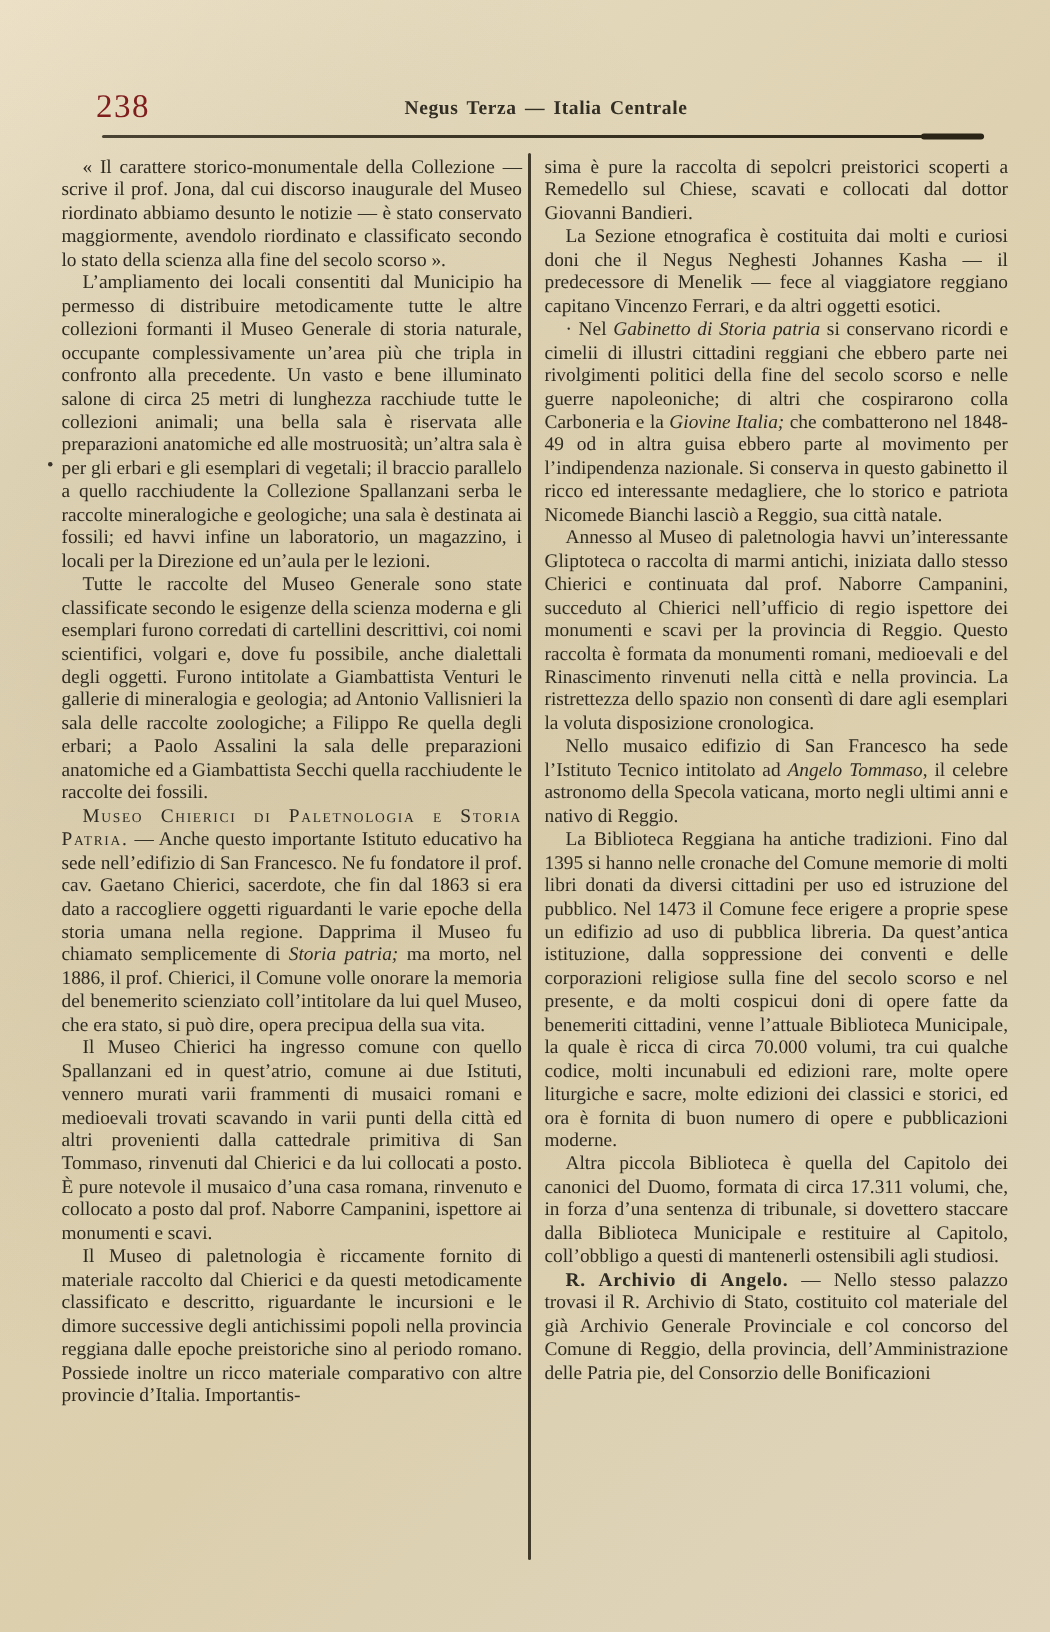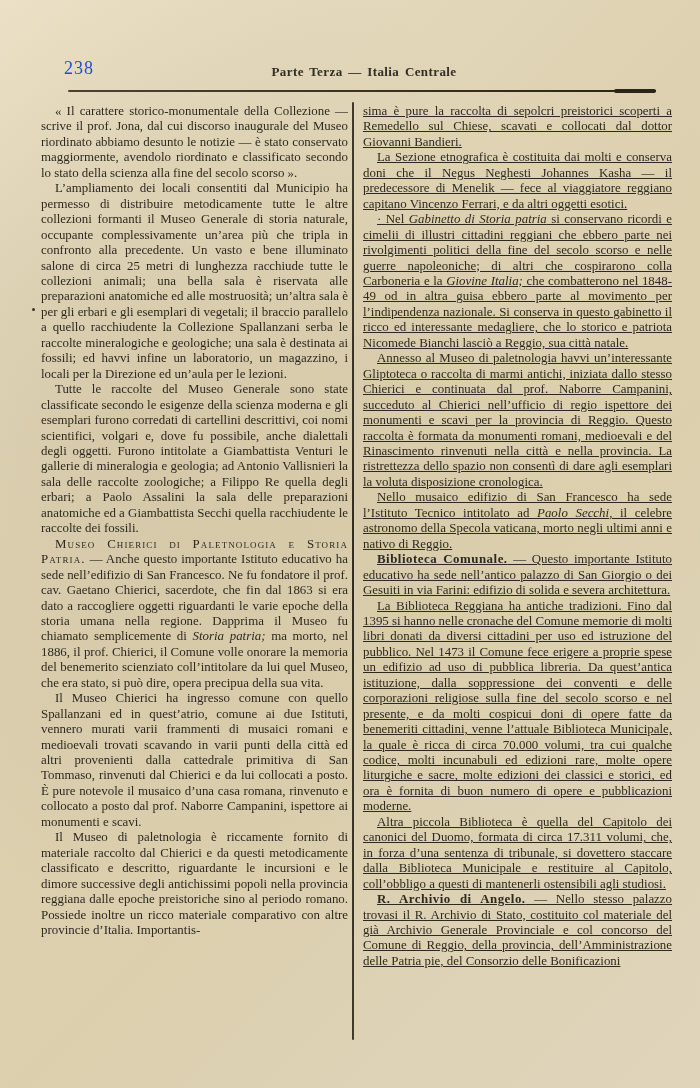--- a/index.html
+++ b/index.html
@@ -8,42 +8,42 @@
     background:
       radial-gradient(ellipse at 18% 38%, rgba(120,100,60,0.10), rgba(0,0,0,0) 55%),
       linear-gradient(135deg, #eee3c9 0%, #e4d9bc 18%, #ddd1b1 42%, #dbcfae 62%, #ded3b7 85%, #e0d5bb 100%);
     font-family:"Liberation Serif","DejaVu Serif",serif;
     color:#2e2a21;
     -webkit-font-smoothing:antialiased;
   }
   .page{position:absolute;inset:0;}
   .page-number{
     position:absolute;left:64px;top:58px;
-    font-size:18px;letter-spacing:1px;color:#1d4ed8;
+    font-size:22px;letter-spacing:1px;color:#7f1d1d;
   }
   .running-title{
     position:absolute;left:72px;width:584px;top:64px;
     text-align:center;font-size:13px;font-weight:bold;
     letter-spacing:0.4px;word-spacing:2px;color:#332e24;
   }
   .head-rule{
     position:absolute;left:68px;top:90px;width:588px;height:2px;
     background:linear-gradient(to right,#4a4334 0%,#35301f 60%,#2a2517 100%);
     border-radius:1px;
   }
   .head-rule-blob{
     position:absolute;left:614px;top:89px;width:42px;height:4px;
     background:#2a2517;border-radius:2px;
   }
   .col{
     position:absolute;top:104px;width:307px;
     font-size:12.9px;line-height:15.45px;text-align:justify;
   }
   .col-left{left:41px;}
-  .col-right{left:363px;width:309px;text-decoration:underline;}
+  .col-right{left:363px;width:309px;}
   .col p{margin:0;padding:0;}
   .col p.indent{text-indent:14px;}
   .column-rule{
     position:absolute;left:352px;top:102px;width:2px;height:938px;
     background:linear-gradient(to bottom,#413a2b,#332d1f 50%,#413a2b);
     border-radius:1px;
   }
   .ink-speck{
     position:absolute;left:32px;top:308px;width:3px;height:3px;
     background:#3a342a;border-radius:50%;
@@ -52,43 +52,42 @@
   .b{font-weight:bold;letter-spacing:0.5px;}
   .sc{font-variant:small-caps;letter-spacing:1.1px;word-spacing:2px;}
 </style>
 </head>
 <body>
 
 <div class="page">
 
   <div class="page-number">238</div>
 
-  <div class="running-title">Parte Terza — Italia Centrale</div>
+  <div class="running-title">Negus Terza — Italia Centrale</div>
 
   <div class="head-rule"></div>
   <div class="head-rule-blob"></div>
 
   <div class="column-rule"></div>
 
   <div class="ink-speck"></div>
 
   <div class="col col-left" id="left-col">
       <p class="indent"><span>« Il carattere storico-monumentale della Collezione — scrive il prof. Jona, dal cui discorso inaugurale del Museo riordinato abbiamo desunto le notizie — è stato conservato maggiormente, avendolo riordinato e classificato secondo lo stato della scienza alla fine del secolo scorso ».</span></p>
       <p class="indent"><span>L’ampliamento dei locali consentiti dal Municipio ha permesso di distribuire metodicamente tutte le altre collezioni formanti il Museo Generale di storia naturale, occupante complessivamente un’area più che tripla in confronto alla precedente. Un vasto e bene illuminato salone di circa 25 metri di lunghezza racchiude tutte le collezioni animali; una bella sala è riservata alle preparazioni anatomiche ed alle mostruosità; un’altra sala è per gli erbari e gli esemplari di vegetali; il braccio parallelo a quello racchiudente la Collezione Spallanzani serba le raccolte mineralogiche e geologiche; una sala è destinata ai fossili; ed havvi infine un laboratorio, un magazzino, i locali per la Direzione ed un’aula per le lezioni.</span></p>
       <p class="indent"><span>Tutte le raccolte del Museo Generale sono state classificate secondo le esigenze della scienza moderna e gli esemplari furono corredati di cartellini descrittivi, coi nomi scientifici, volgari e, dove fu possibile, anche dialettali degli oggetti. Furono intitolate a Giambattista Venturi le gallerie di mineralogia e geologia; ad Antonio Vallisnieri la sala delle raccolte zoologiche; a Filippo Re quella degli erbari; a Paolo Assalini la sala delle preparazioni anatomiche ed a Giambattista Secchi quella racchiudente le raccolte dei fossili.</span></p>
       <p class="indent"><span class="sc">Museo Chierici di Paletnologia e Storia Patria.</span><span> — Anche questo importante Istituto educativo ha sede nell’edifizio di San Francesco. Ne fu fondatore il prof. cav. Gaetano Chierici, sacerdote, che fin dal 1863 si era dato a raccogliere oggetti riguardanti le varie epoche della storia umana nella regione. Dapprima il Museo fu chiamato semplicemente di </span><span class="i">Storia patria;</span><span> ma morto, nel 1886, il prof. Chierici, il Comune volle onorare la memoria del benemerito scienziato coll’intitolare da lui quel Museo, che era stato, si può dire, opera precipua della sua vita.</span></p>
       <p class="indent"><span>Il Museo Chierici ha ingresso comune con quello Spallanzani ed in quest’atrio, comune ai due Istituti, vennero murati varii frammenti di musaici romani e medioevali trovati scavando in varii punti della città ed altri provenienti dalla cattedrale primitiva di San Tommaso, rinvenuti dal Chierici e da lui collocati a posto. È pure notevole il musaico d’una casa romana, rinvenuto e collocato a posto dal prof. Naborre Campanini, ispettore ai monumenti e scavi.</span></p>
       <p class="indent"><span>Il Museo di paletnologia è riccamente fornito di materiale raccolto dal Chierici e da questi metodicamente classificato e descritto, riguardante le incursioni e le dimore successive degli antichissimi popoli nella provincia reggiana dalle epoche preistoriche sino al periodo romano. Possiede inoltre un ricco materiale comparativo con altre provincie d’Italia. Importantis-</span></p>
     </div>
 
   <div class="col col-right" id="right-col">
       <p class=""><span>sima è pure la raccolta di sepolcri preistorici scoperti a Remedello sul Chiese, scavati e collocati dal dottor Giovanni Bandieri.</span></p>
-      <p class="indent"><span>La Sezione etnografica è costituita dai molti e conserva doni che il Negus Neghesti Johannes Kasha — il predecessore di Menelik — fece al viaggiatore reggiano capitano Vincenzo Ferrari, e da altri oggetti esotici.</span></p>
+      <p class="indent"><span>La Sezione etnografica è costituita dai molti e curiosi doni che il Negus Neghesti Johannes Kasha — il predecessore di Menelik — fece al viaggiatore reggiano capitano Vincenzo Ferrari, e da altri oggetti esotici.</span></p>
       <p class="indent"><span>· Nel </span><span class="i">Gabinetto di Storia patria</span><span> si conservano ricordi e cimelii di illustri cittadini reggiani che ebbero parte nei rivolgimenti politici della fine del secolo scorso e nelle guerre napoleoniche; di altri che cospirarono colla Carboneria e la </span><span class="i">Giovine Italia;</span><span> che combatterono nel 1848-49 od in altra guisa ebbero parte al movimento per l’indipendenza nazionale. Si conserva in questo gabinetto il ricco ed interessante medagliere, che lo storico e patriota Nicomede Bianchi lasciò a Reggio, sua città natale.</span></p>
       <p class="indent"><span>Annesso al Museo di paletnologia havvi un’interessante Gliptoteca o raccolta di marmi antichi, iniziata dallo stesso Chierici e continuata dal prof. Naborre Campanini, succeduto al Chierici nell’ufficio di regio ispettore dei monumenti e scavi per la provincia di Reggio. Questo raccolta è formata da monumenti romani, medioevali e del Rinascimento rinvenuti nella città e nella provincia. La ristrettezza dello spazio non consentì di dare agli esemplari la voluta disposizione cronologica.</span></p>
-      <p class="indent"><span>Nello musaico edifizio di San Francesco ha sede l’Istituto Tecnico intitolato ad </span><span class="i">Paolo Secchi</span><span>, il celebre astronomo della Specola vaticana, morto negli ultimi anni e nativo di Reggio.</span></p>
-      <p class="indent"><span class="b">Biblioteca Comunale.</span><span> — Questo importante Istituto educativo ha sede nell’antico palazzo di San Giorgio o dei Gesuiti in via Farini: edifizio di solida e severa architettura.</span></p>
+      <p class="indent"><span>Nello musaico edifizio di San Francesco ha sede l’Istituto Tecnico intitolato ad </span><span class="i">Angelo Tommaso</span><span>, il celebre astronomo della Specola vaticana, morto negli ultimi anni e nativo di Reggio.</span></p>
       <p class="indent"><span>La Biblioteca Reggiana ha antiche tradizioni. Fino dal 1395 si hanno nelle cronache del Comune memorie di molti libri donati da diversi cittadini per uso ed istruzione del pubblico. Nel 1473 il Comune fece erigere a proprie spese un edifizio ad uso di pubblica libreria. Da quest’antica istituzione, dalla soppressione dei conventi e delle corporazioni religiose sulla fine del secolo scorso e nel presente, e da molti cospicui doni di opere fatte da benemeriti cittadini, venne l’attuale Biblioteca Municipale, la quale è ricca di circa 70.000 volumi, tra cui qualche codice, molti incunabuli ed edizioni rare, molte opere liturgiche e sacre, molte edizioni dei classici e storici, ed ora è fornita di buon numero di opere e pubblicazioni moderne.</span></p>
       <p class="indent"><span>Altra piccola Biblioteca è quella del Capitolo dei canonici del Duomo, formata di circa 17.311 volumi, che, in forza d’una sentenza di tribunale, si dovettero staccare dalla Biblioteca Municipale e restituire al Capitolo, coll’obbligo a questi di mantenerli ostensibili agli studiosi.</span></p>
       <p class="indent"><span class="b">R. Archivio di Angelo.</span><span> — Nello stesso palazzo trovasi il R. Archivio di Stato, costituito col materiale del già Archivio Generale Provinciale e col concorso del Comune di Reggio, della provincia, dell’Amministrazione delle Patria pie, del Consorzio delle Bonificazioni</span></p>
     </div>
 
 </div>
 
 </body></html>

